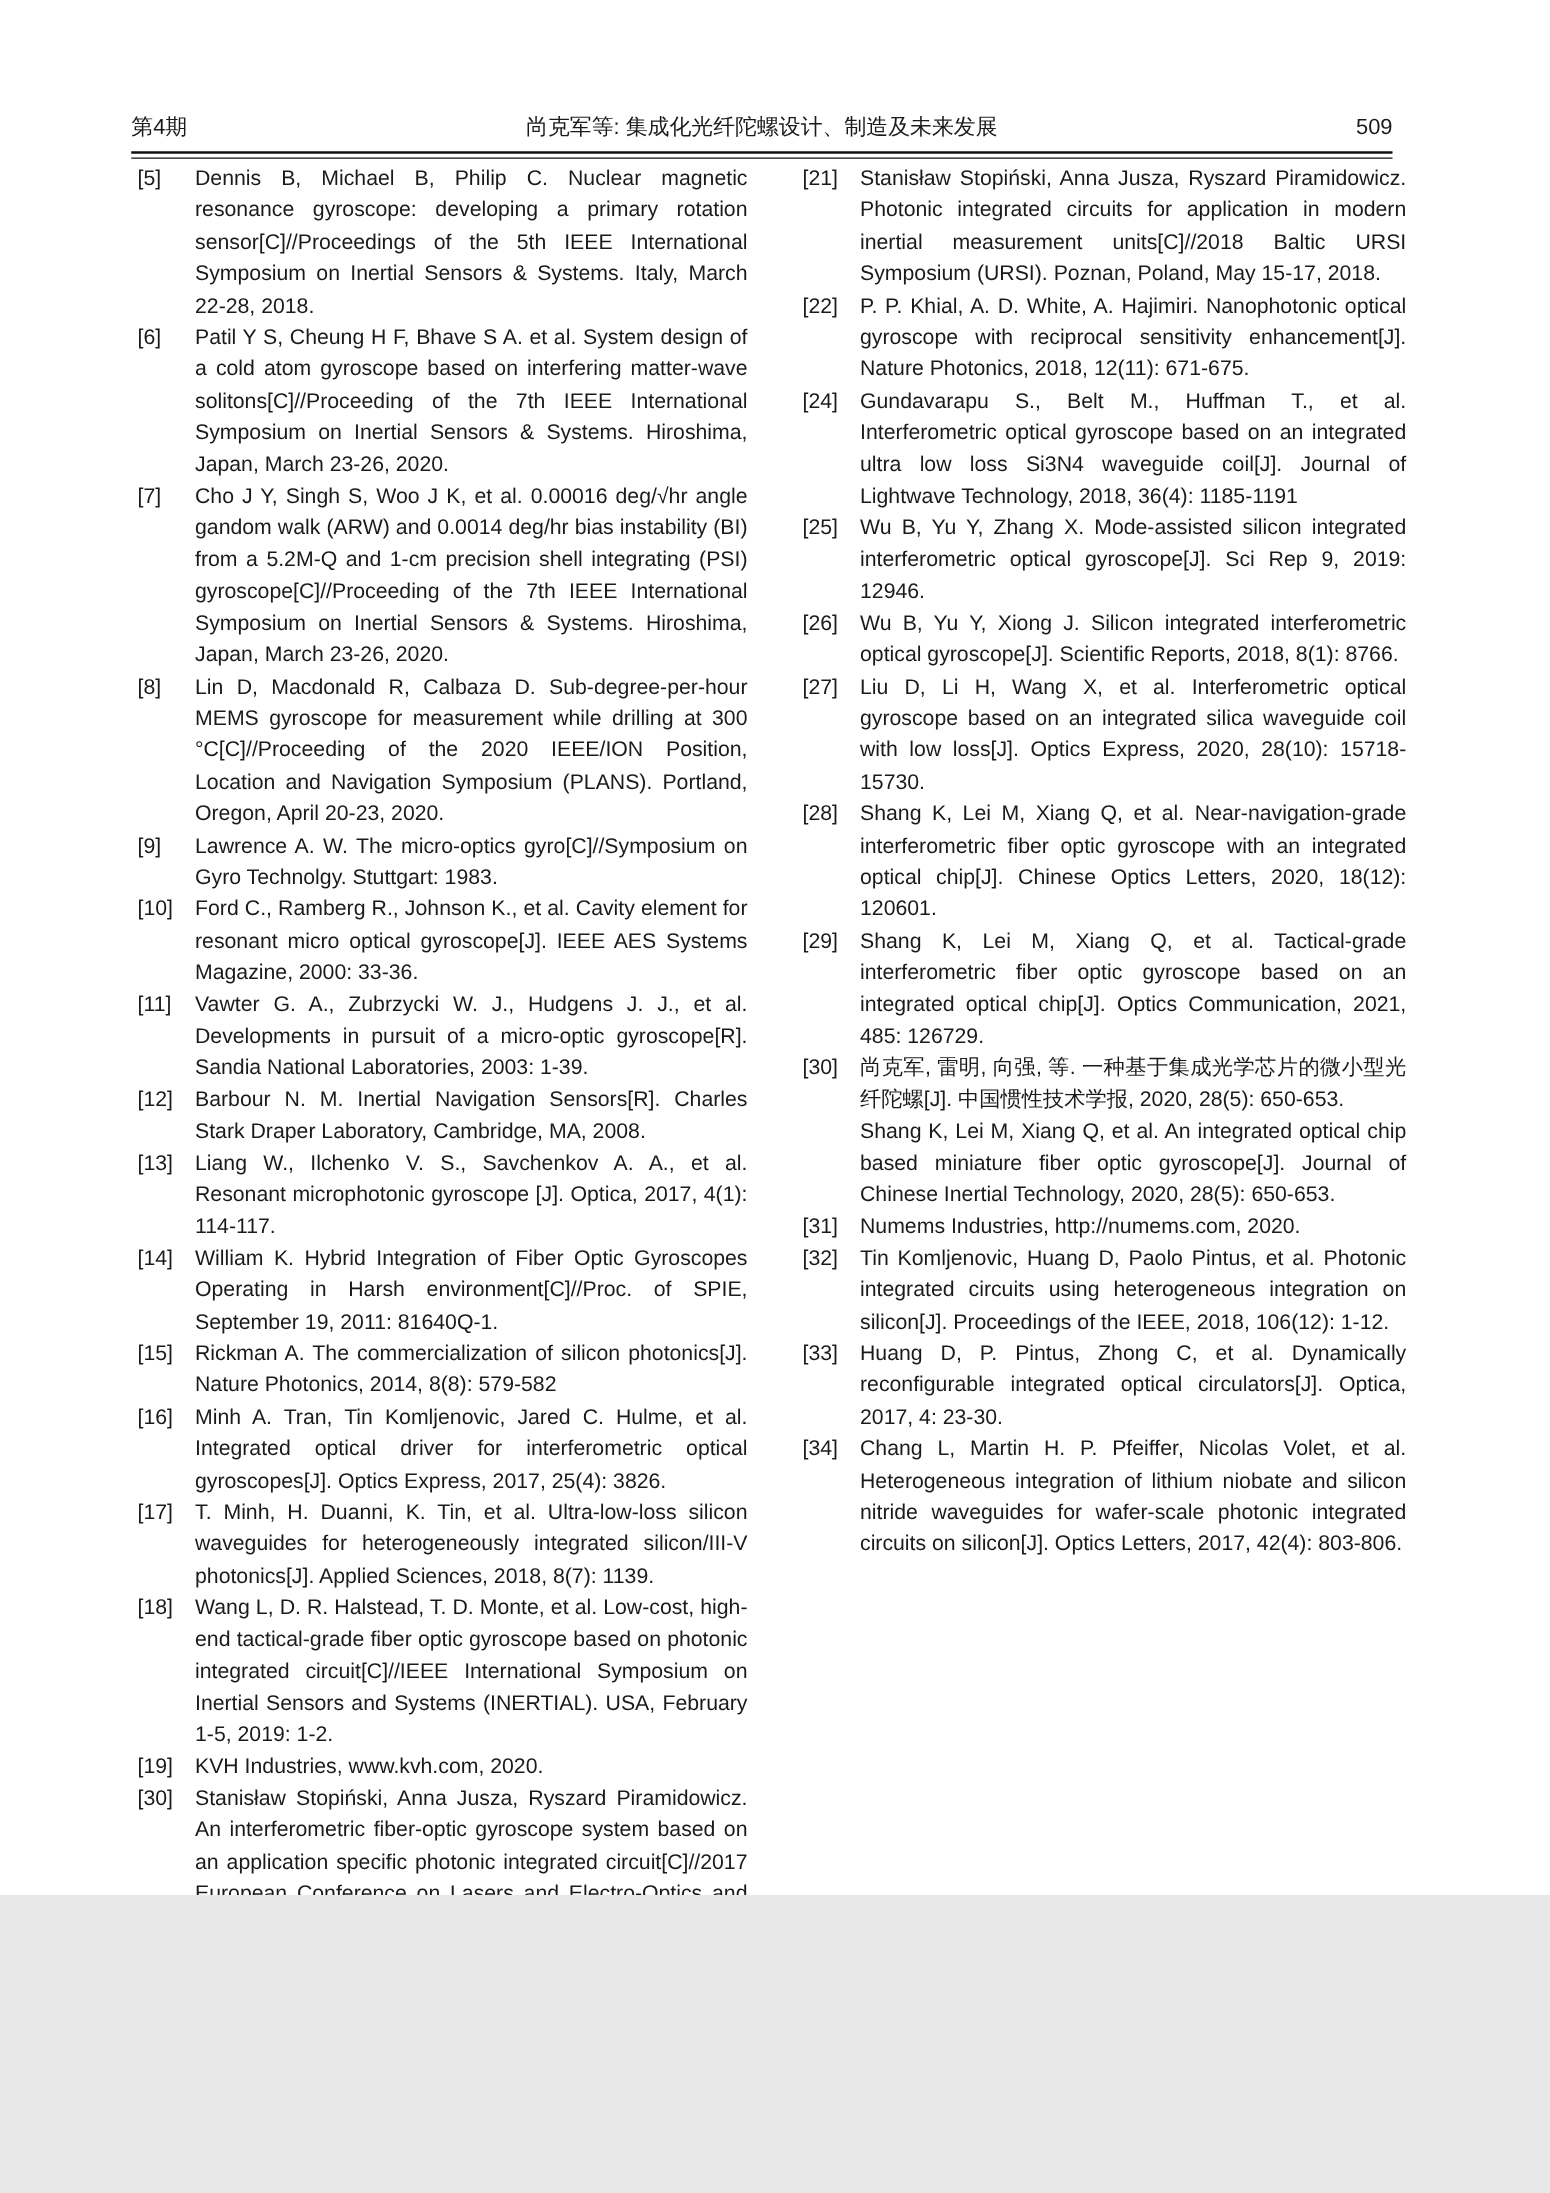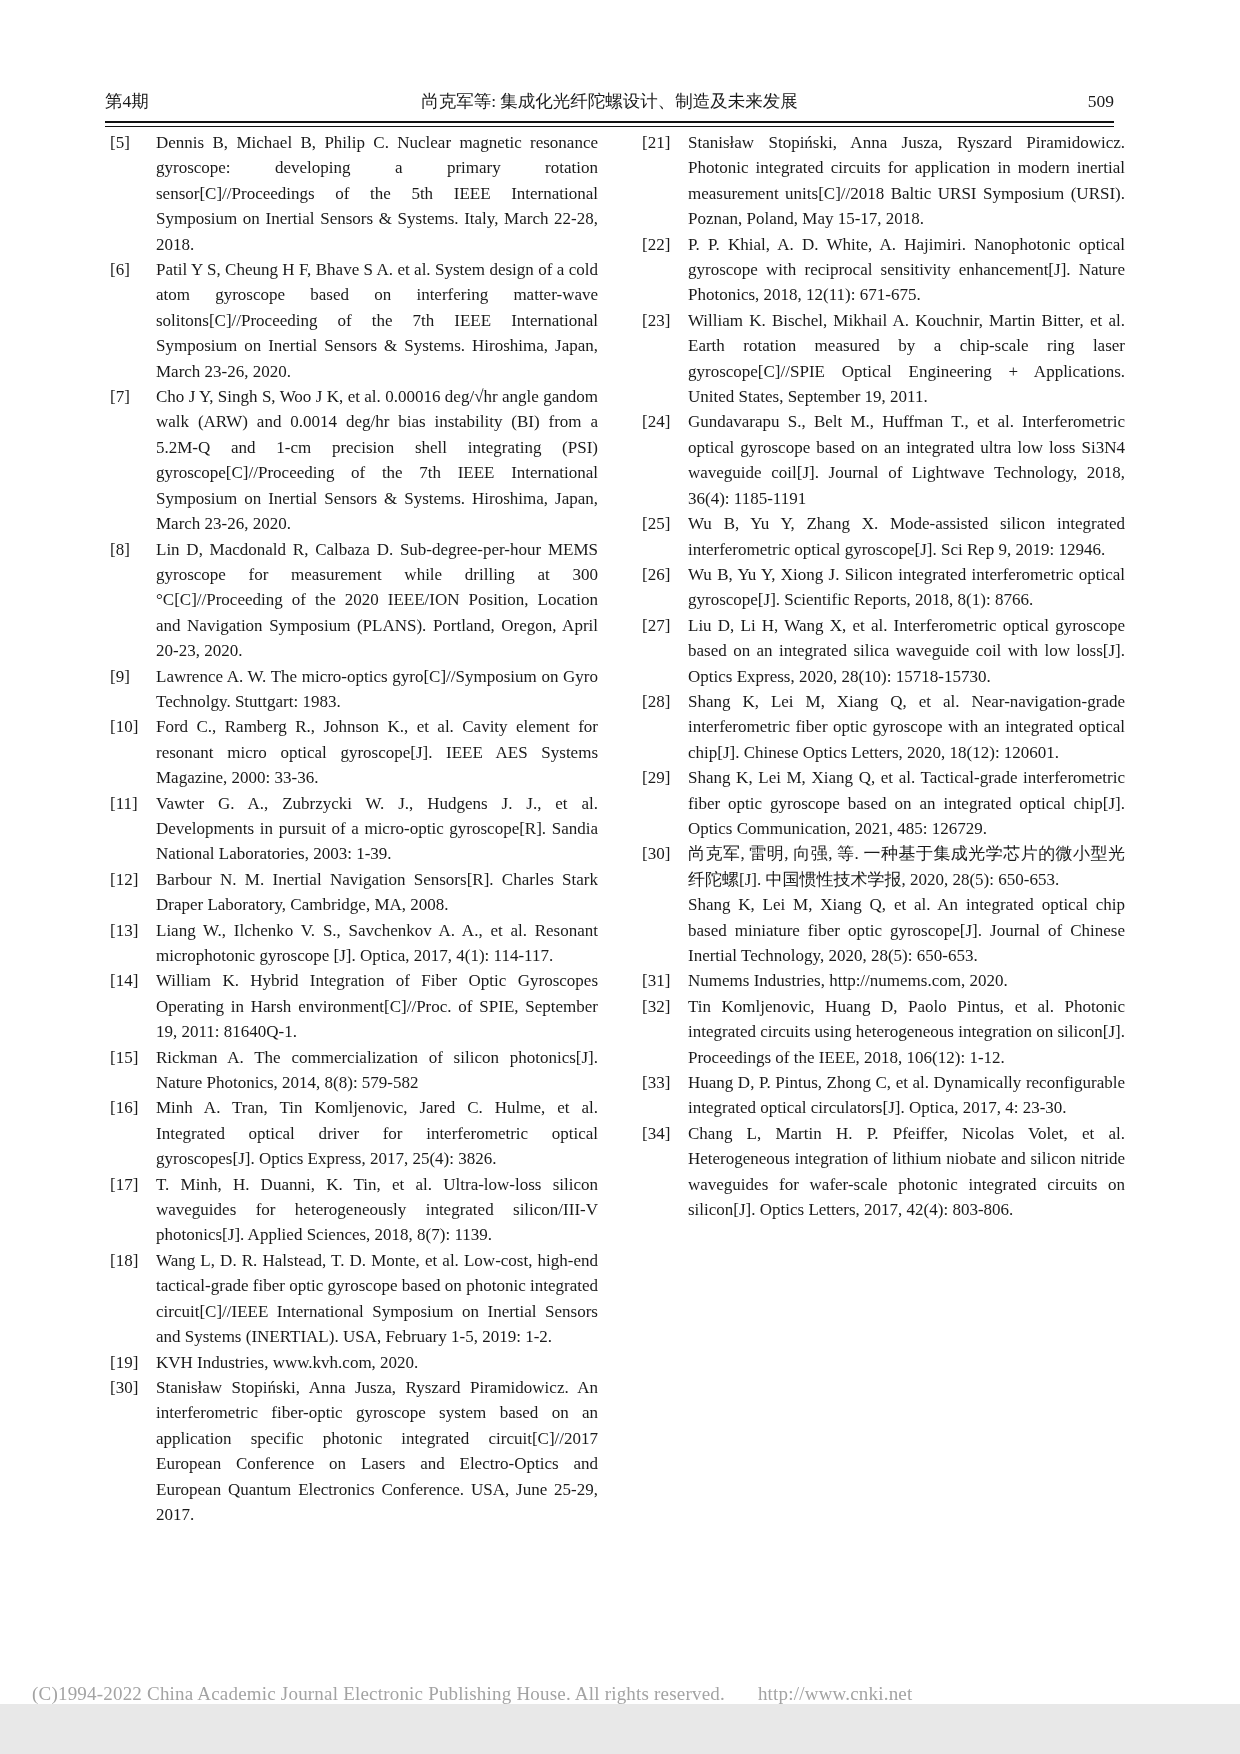--- a/index.html
+++ b/index.html
@@ -1,21 +1,21 @@
 <!DOCTYPE html>
 <html><head>
 <meta charset="utf-8">
 <style>
   html, body { margin: 0; padding: 0; background: #e8e8e8; }
   .page {
     position: relative;
     width: 1240px;
-    height: 1704px;
+    height: 1516px;
     background: #ffffff;
-    font-family: Liberation Serif, serif;
+    font-family: Liberation Sans, sans-serif;
     color: #1a1a1a;
     overflow: hidden;
   }
   .page-header {
     position: absolute;
     top: 88px;
     left: 105px;
     right: 126px;
     height: 26px;
     font-size: 17.5px;
@@ -84,21 +84,20 @@
       <div class="ref-item"><span class="ref-label">[15]</span><span class="ref-text">Rickman A. The commercialization of silicon photonics[J]. Nature Photonics, 2014, 8(8): 579-582</span></div>
       <div class="ref-item"><span class="ref-label">[16]</span><span class="ref-text">Minh A. Tran, Tin Komljenovic, Jared C. Hulme, et al. Integrated optical driver for interferometric optical gyroscopes[J]. Optics Express, 2017, 25(4): 3826.</span></div>
       <div class="ref-item"><span class="ref-label">[17]</span><span class="ref-text">T. Minh, H. Duanni, K. Tin, et al. Ultra-low-loss silicon waveguides for heterogeneously integrated silicon/III-V photonics[J]. Applied Sciences, 2018, 8(7): 1139.</span></div>
       <div class="ref-item"><span class="ref-label">[18]</span><span class="ref-text">Wang L, D. R. Halstead, T. D. Monte, et al. Low-cost, high-end tactical-grade fiber optic gyroscope based on photonic integrated circuit[C]//IEEE International Symposium on Inertial Sensors and Systems (INERTIAL). USA, February 1-5, 2019: 1-2.</span></div>
       <div class="ref-item"><span class="ref-label">[19]</span><span class="ref-text">KVH Industries, www.kvh.com, 2020.</span></div>
       <div class="ref-item"><span class="ref-label">[30]</span><span class="ref-text">Stanisław Stopiński, Anna Jusza, Ryszard Piramidowicz. An interferometric fiber-optic gyroscope system based on an application specific photonic integrated circuit[C]//2017 European Conference on Lasers and Electro-Optics and European Quantum Electronics Conference. USA, June 25-29, 2017.</span></div>
     </div>
   <div class="ref-col col-right" id="col-right">
       <div class="ref-item"><span class="ref-label">[21]</span><span class="ref-text">Stanisław Stopiński, Anna Jusza, Ryszard Piramidowicz. Photonic integrated circuits for application in modern inertial measurement units[C]//2018 Baltic URSI Symposium (URSI). Poznan, Poland, May 15-17, 2018.</span></div>
       <div class="ref-item"><span class="ref-label">[22]</span><span class="ref-text">P. P. Khial, A. D. White, A. Hajimiri. Nanophotonic optical gyroscope with reciprocal sensitivity enhancement[J]. Nature Photonics, 2018, 12(11): 671-675.</span></div>
-      <div class="ref-item"><span class="ref-label">[23]</span><span class="ref-text">William K. Bischel, Mikhail A. Kouchnir, Martin Bitter, et al. Earth rotation measured by a chip-scale ring laser gyroscope[C]//SPIE Optical Engineering + Applications. United States, September 19, 2011.</span></div>
       <div class="ref-item"><span class="ref-label">[24]</span><span class="ref-text">Gundavarapu S., Belt M., Huffman T., et al. Interferometric optical gyroscope based on an integrated ultra low loss Si3N4 waveguide coil[J]. Journal of Lightwave Technology, 2018, 36(4): 1185-1191</span></div>
       <div class="ref-item"><span class="ref-label">[25]</span><span class="ref-text">Wu B, Yu Y, Zhang X. Mode-assisted silicon integrated interferometric optical gyroscope[J]. Sci Rep 9, 2019: 12946.</span></div>
       <div class="ref-item"><span class="ref-label">[26]</span><span class="ref-text">Wu B, Yu Y, Xiong J. Silicon integrated interferometric optical gyroscope[J]. Scientific Reports, 2018, 8(1): 8766.</span></div>
       <div class="ref-item"><span class="ref-label">[27]</span><span class="ref-text">Liu D, Li H, Wang X, et al. Interferometric optical gyroscope based on an integrated silica waveguide coil with low loss[J]. Optics Express, 2020, 28(10): 15718-15730.</span></div>
       <div class="ref-item"><span class="ref-label">[28]</span><span class="ref-text">Shang K, Lei M, Xiang Q, et al. Near-navigation-grade interferometric fiber optic gyroscope with an integrated optical chip[J]. Chinese Optics Letters, 2020, 18(12): 120601.</span></div>
       <div class="ref-item"><span class="ref-label">[29]</span><span class="ref-text">Shang K, Lei M, Xiang Q, et al. Tactical-grade interferometric fiber optic gyroscope based on an integrated optical chip[J]. Optics Communication, 2021, 485: 126729.</span></div>
       <div class="ref-item"><span class="ref-label">[30]</span><span class="ref-text">尚克军, 雷明, 向强, 等. 一种基于集成光学芯片的微小型光纤陀螺[J]. 中国惯性技术学报, 2020, 28(5): 650-653.</span></div>
       <div class="ref-item"><span class="ref-label"></span><span class="ref-text">Shang K, Lei M, Xiang Q, et al. An integrated optical chip based miniature fiber optic gyroscope[J]. Journal of Chinese Inertial Technology, 2020, 28(5): 650-653.</span></div>
       <div class="ref-item"><span class="ref-label">[31]</span><span class="ref-text">Numems Industries, http://numems.com, 2020.</span></div>
       <div class="ref-item"><span class="ref-label">[32]</span><span class="ref-text">Tin Komljenovic, Huang D, Paolo Pintus, et al. Photonic integrated circuits using heterogeneous integration on silicon[J]. Proceedings of the IEEE, 2018, 106(12): 1-12.</span></div>

